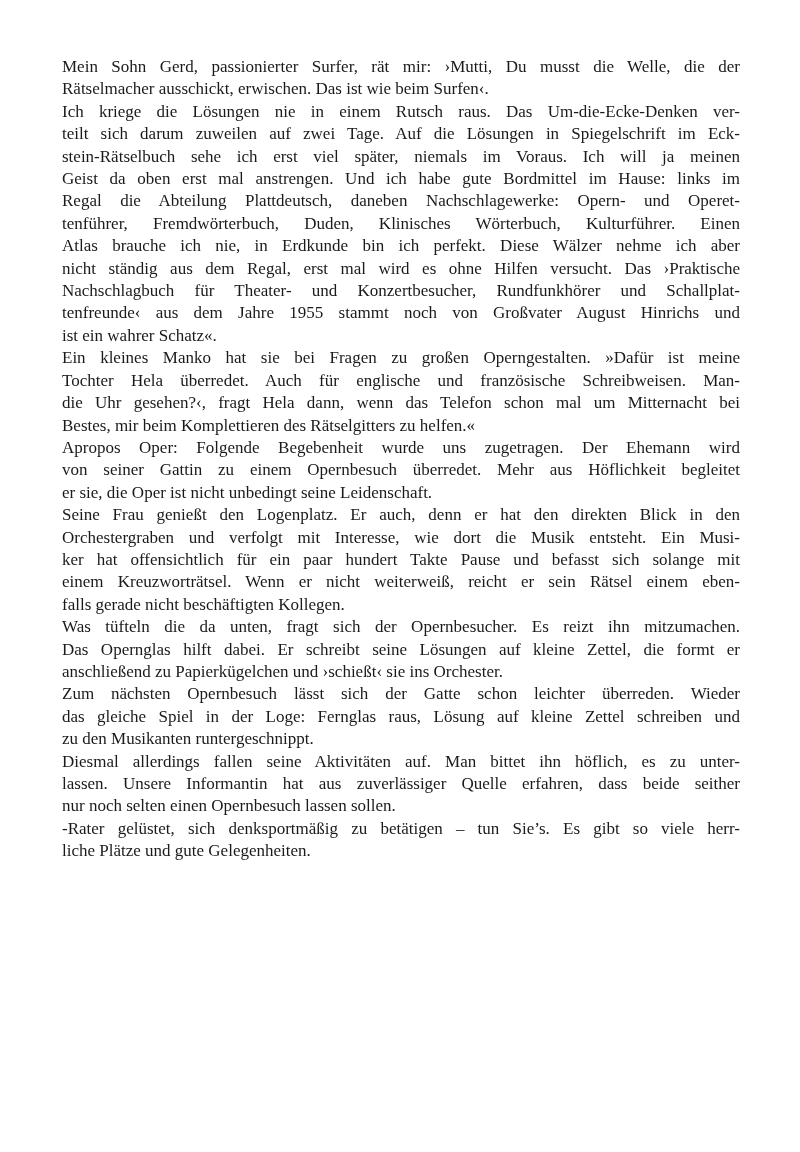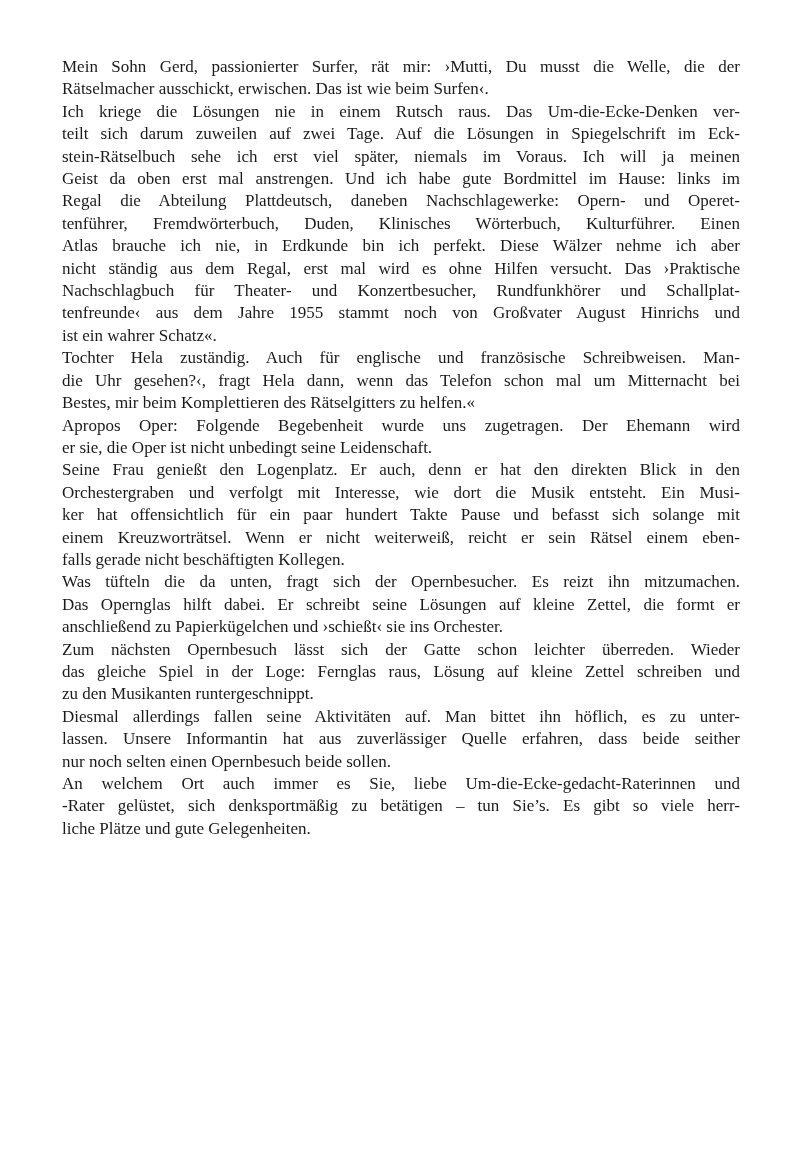--- a/index.html
+++ b/index.html
@@ -56,26 +56,28 @@
         <div class="text-line">Geist da oben erst mal anstrengen. Und ich habe gute Bordmittel im Hause: links im</div>
         <div class="text-line">Regal die Abteilung Plattdeutsch, daneben Nachschlagewerke: Opern- und Operet-</div>
         <div class="text-line">tenführer, Fremdwörterbuch, Duden, Klinisches Wörterbuch, Kulturführer. Einen</div>
         <div class="text-line">Atlas brauche ich nie, in Erdkunde bin ich perfekt. Diese Wälzer nehme ich aber</div>
         <div class="text-line">nicht ständig aus dem Regal, erst mal wird es ohne Hilfen versucht. Das ›Praktische</div>
         <div class="text-line">Nachschlagbuch für Theater- und Konzertbesucher, Rundfunkhörer und Schallplat-</div>
         <div class="text-line">tenfreunde‹ aus dem Jahre 1955 stammt noch von Großvater August Hinrichs und</div>
         <div class="text-line last">ist ein wahrer Schatz«.</div>
       </div>
       <div class="paragraph">
-        <div class="text-line">Tochter Hela zuständig. Auch für englische und französische Schreibweisen. Man-</div>
+        <div class="text-line">Ein kleines Manko hat sie bei Fragen zu großen Operngestalten. »Dafür ist meine</div>
+        <div class="text-line">Tochter Hela überredet. Auch für englische und französische Schreibweisen. Man-</div>
         <div class="text-line">die Uhr gesehen?‹, fragt Hela dann, wenn das Telefon schon mal um Mitternacht bei</div>
         <div class="text-line last">Bestes, mir beim Komplettieren des Rätselgitters zu helfen.«</div>
       </div>
       <div class="paragraph">
         <div class="text-line">Apropos Oper: Folgende Begebenheit wurde uns zugetragen. Der Ehemann wird</div>
+        <div class="text-line">von seiner Gattin zu einem Opernbesuch überredet. Mehr aus Höflichkeit begleitet</div>
         <div class="text-line last">er sie, die Oper ist nicht unbedingt seine Leidenschaft.</div>
       </div>
       <div class="paragraph">
         <div class="text-line">Seine Frau genießt den Logenplatz. Er auch, denn er hat den direkten Blick in den</div>
         <div class="text-line">Orchestergraben und verfolgt mit Interesse, wie dort die Musik entsteht. Ein Musi-</div>
         <div class="text-line">ker hat offensichtlich für ein paar hundert Takte Pause und befasst sich solange mit</div>
         <div class="text-line">einem Kreuzworträtsel. Wenn er nicht weiterweiß, reicht er sein Rätsel einem eben-</div>
         <div class="text-line last">falls gerade nicht beschäftigten Kollegen.</div>
       </div>
       <div class="paragraph">
@@ -84,21 +86,20 @@
         <div class="text-line last">anschließend zu Papierkügelchen und ›schießt‹ sie ins Orchester.</div>
       </div>
       <div class="paragraph">
         <div class="text-line">Zum nächsten Opernbesuch lässt sich der Gatte schon leichter überreden. Wieder</div>
         <div class="text-line">das gleiche Spiel in der Loge: Fernglas raus, Lösung auf kleine Zettel schreiben und</div>
         <div class="text-line last">zu den Musikanten runtergeschnippt.</div>
       </div>
       <div class="paragraph">
         <div class="text-line">Diesmal allerdings fallen seine Aktivitäten auf. Man bittet ihn höflich, es zu unter-</div>
         <div class="text-line">lassen. Unsere Informantin hat aus zuverlässiger Quelle erfahren, dass beide seither</div>
-        <div class="text-line last">nur noch selten einen Opernbesuch beide sollen.</div>
+        <div class="text-line last">nur noch selten einen Opernbesuch lassen sollen.</div>
       </div>
       <div class="paragraph">
-        <div class="text-line">An welchem Ort auch immer es Sie, liebe Um-die-Ecke-gedacht-Raterinnen und</div>
         <div class="text-line">-Rater gelüstet, sich denksportmäßig zu betätigen – tun Sie’s. Es gibt so viele herr-</div>
         <div class="text-line last">liche Plätze und gute Gelegenheiten.</div>
       </div>
     </div>
 </div>
 
 </body></html>

